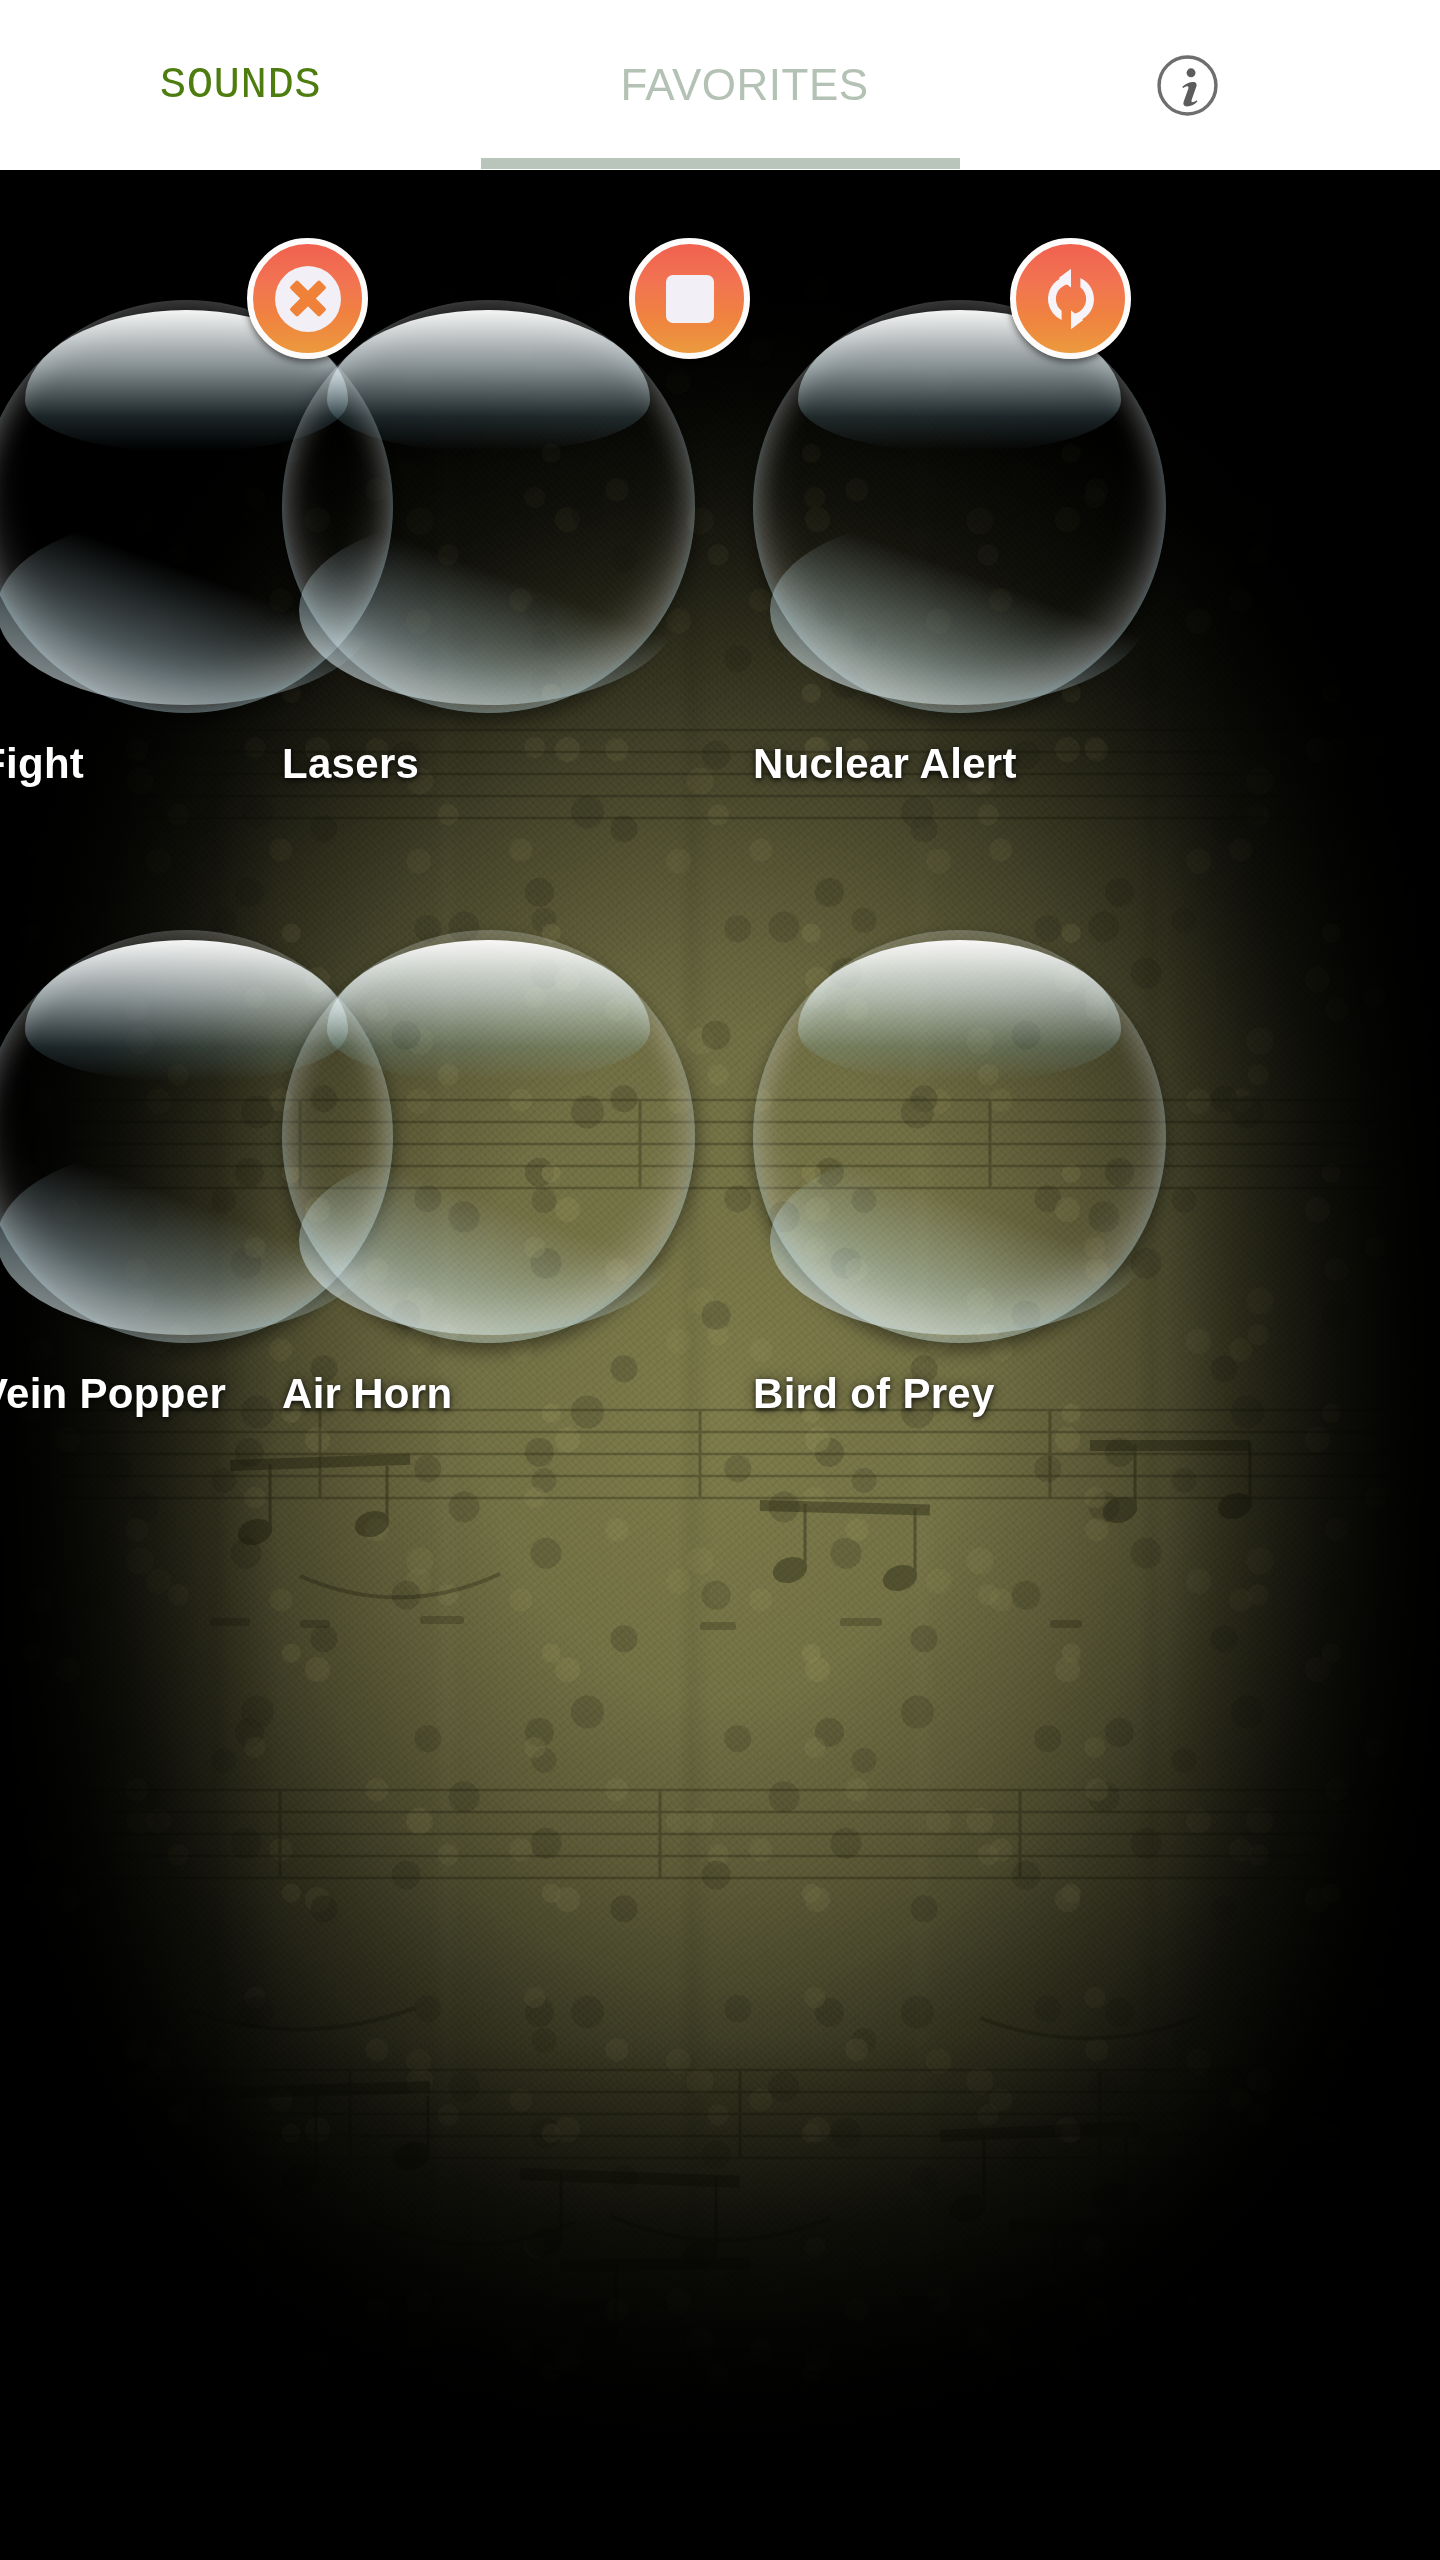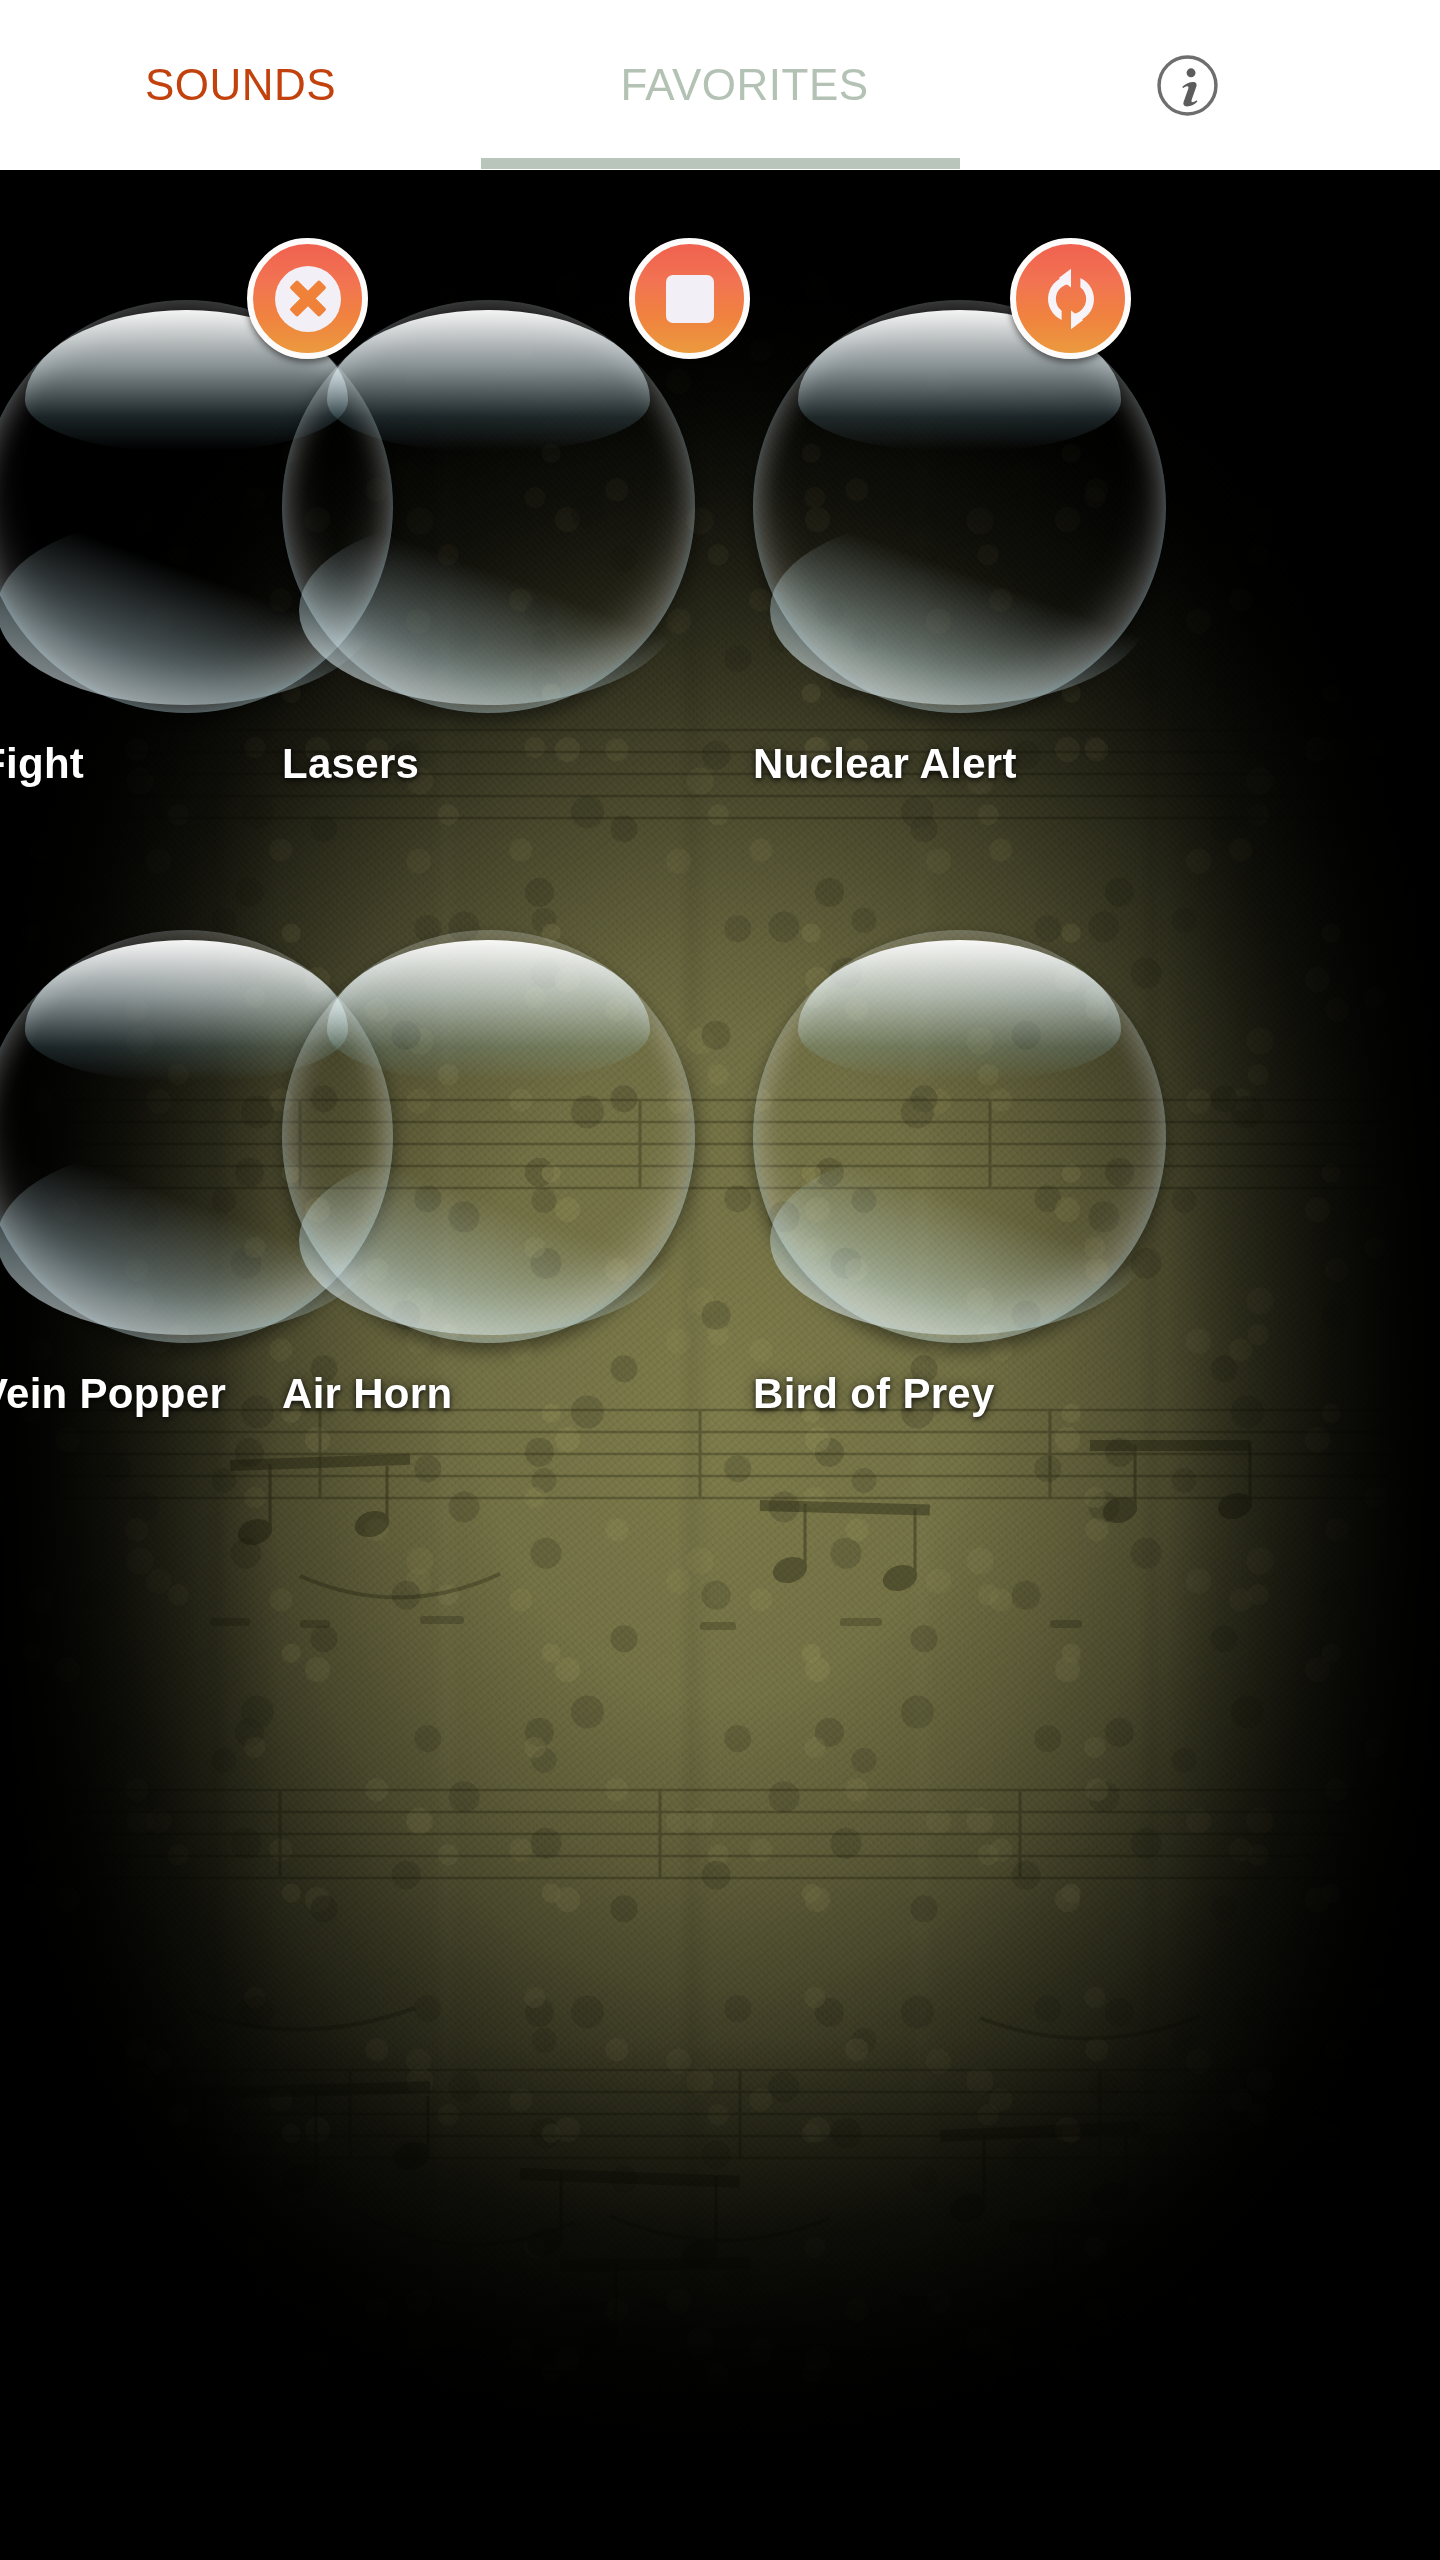--- a/index.html
+++ b/index.html
@@ -36,21 +36,21 @@
     cursor:pointer;
     user-select:none;
   }
   .tab-sounds { width:481px; }
   .tab-favorites { width:479px; }
   .tab-label {
     font-size:44px;
     font-weight:400;
     letter-spacing:0.5px;
   }
-  .tab-sounds .tab-label { color:#c2410c; }
+  .tab-sounds .tab-label { color:#4d7c0f;font-family:Liberation Mono, monospace; }
   .tab-favorites .tab-label { color:#b3c2b4;margin-left:48px; }
   .tab-indicator {
     position:absolute;
     left:481px; top:158px;
     width:479px; height:11px;
     background:#b9c4ba;
     z-index:55;
   }
   .info-btn {
     position:absolute;

